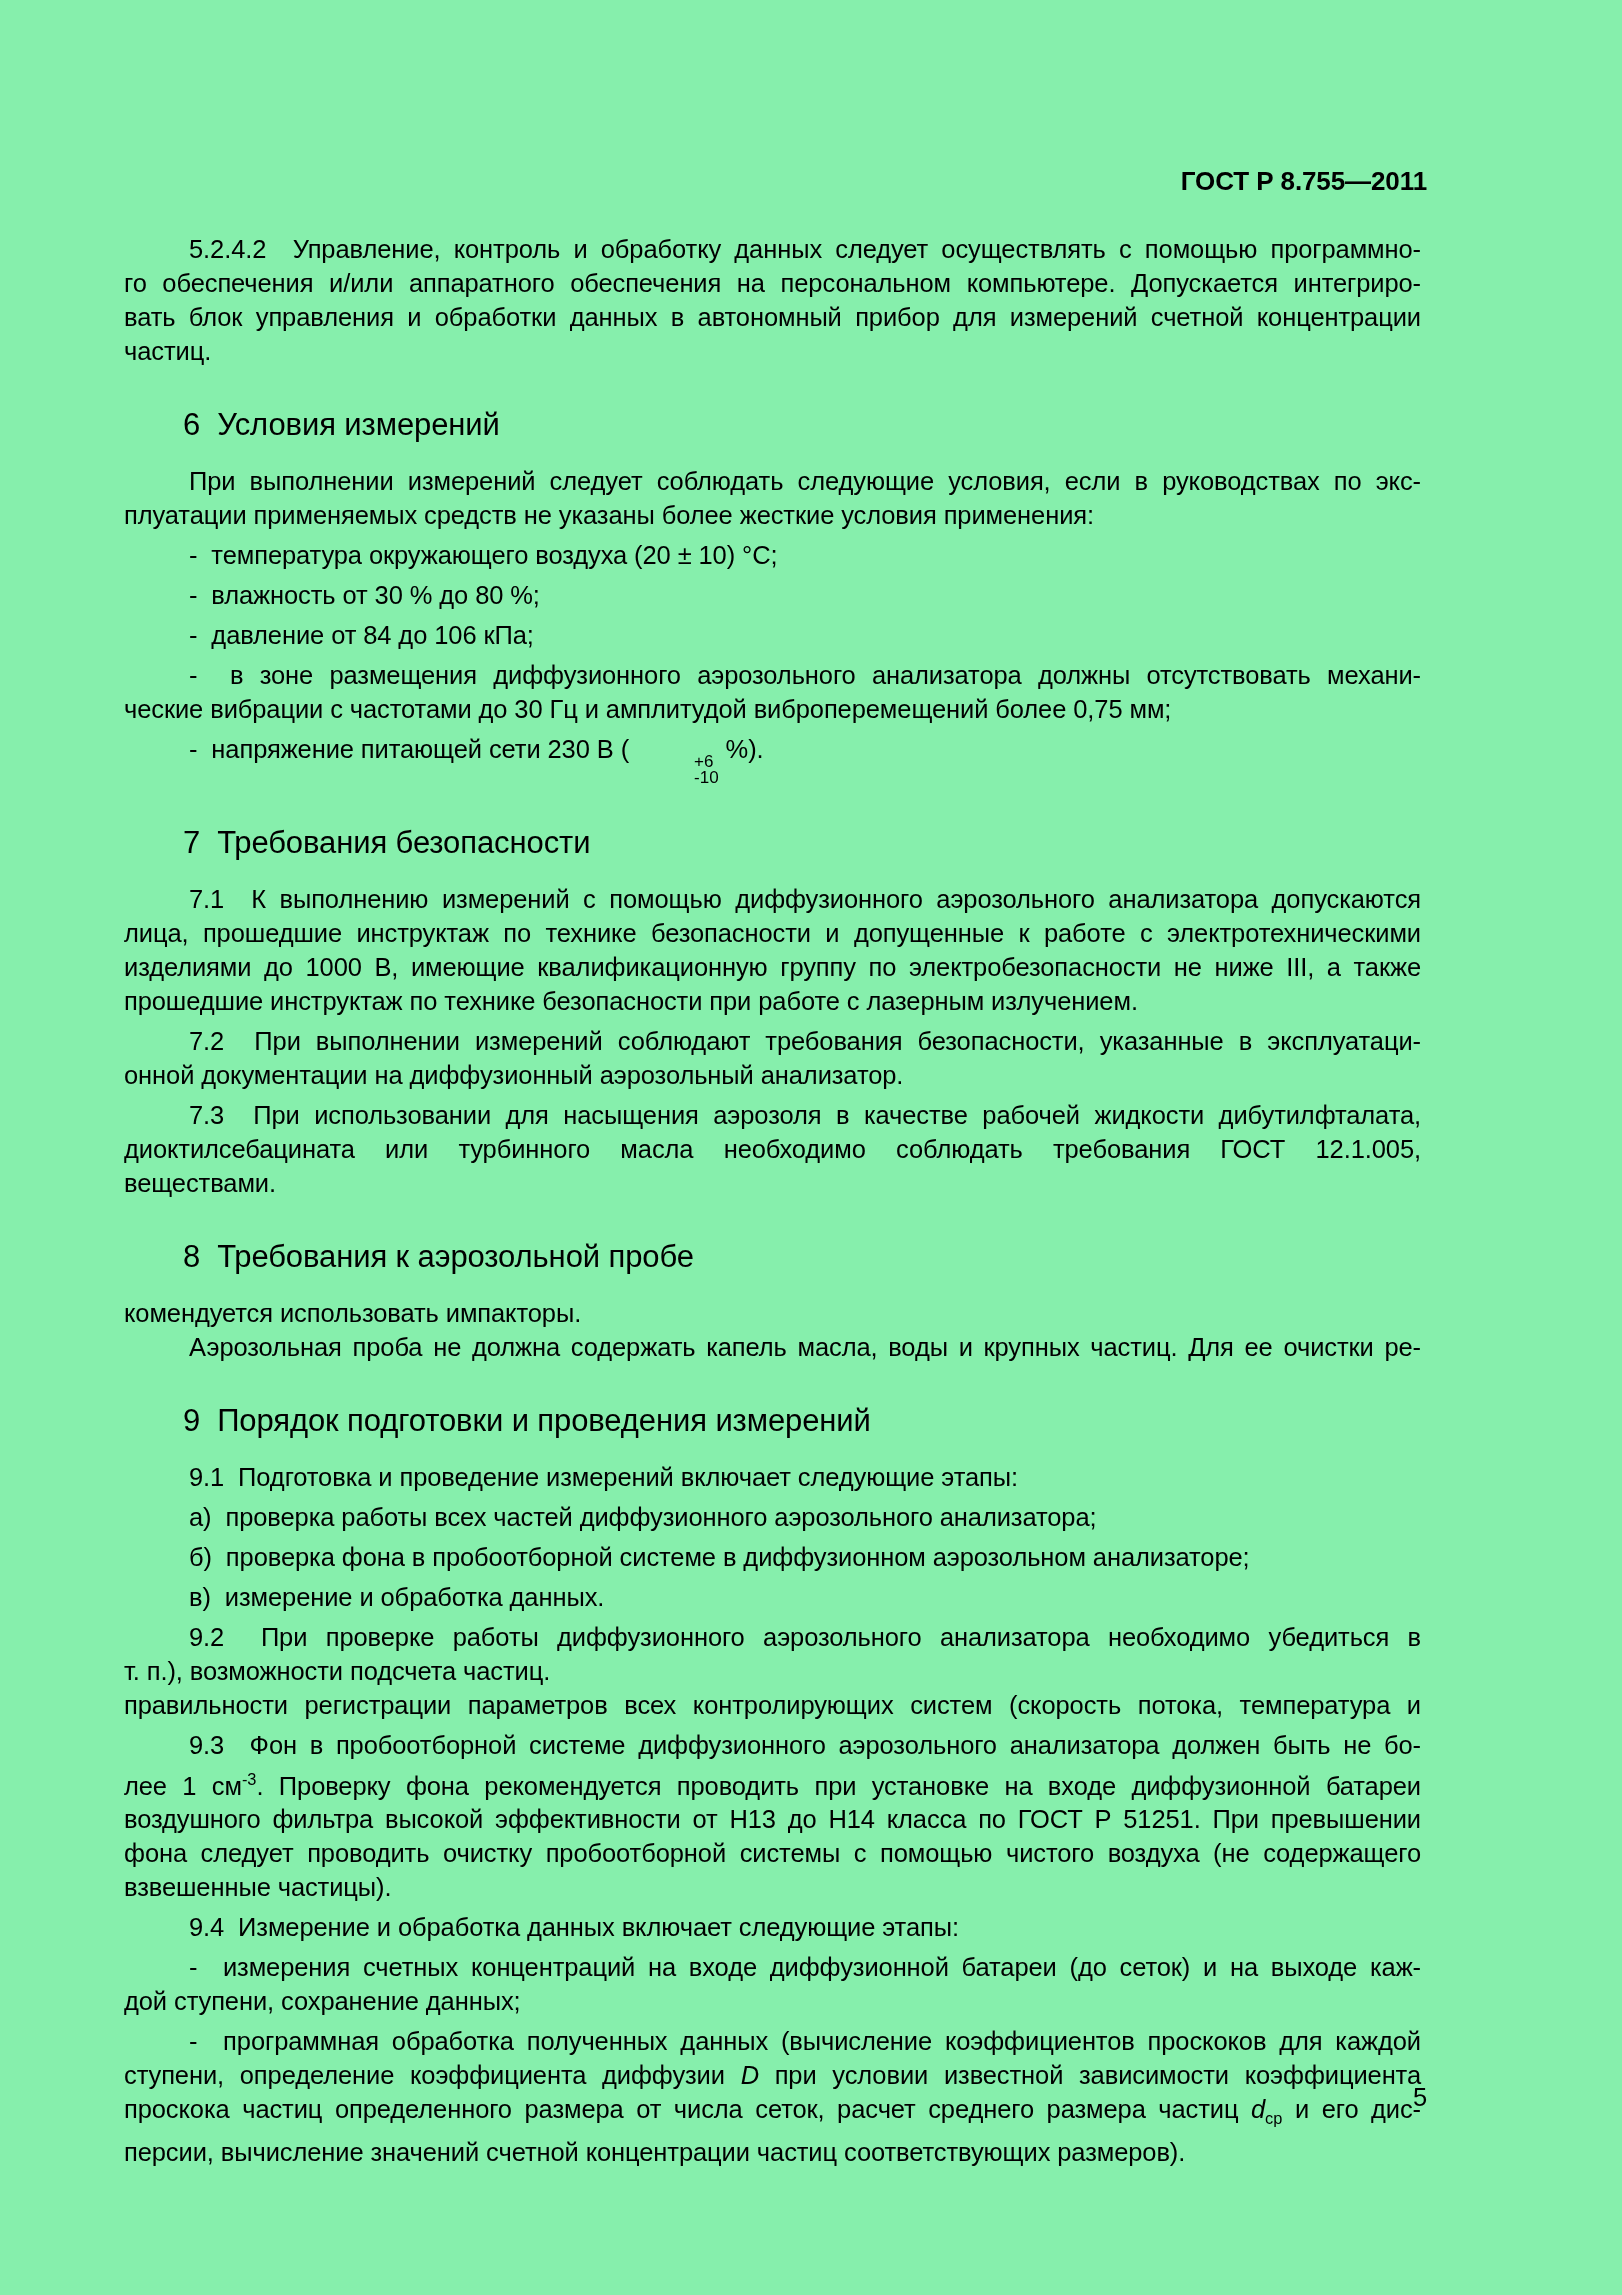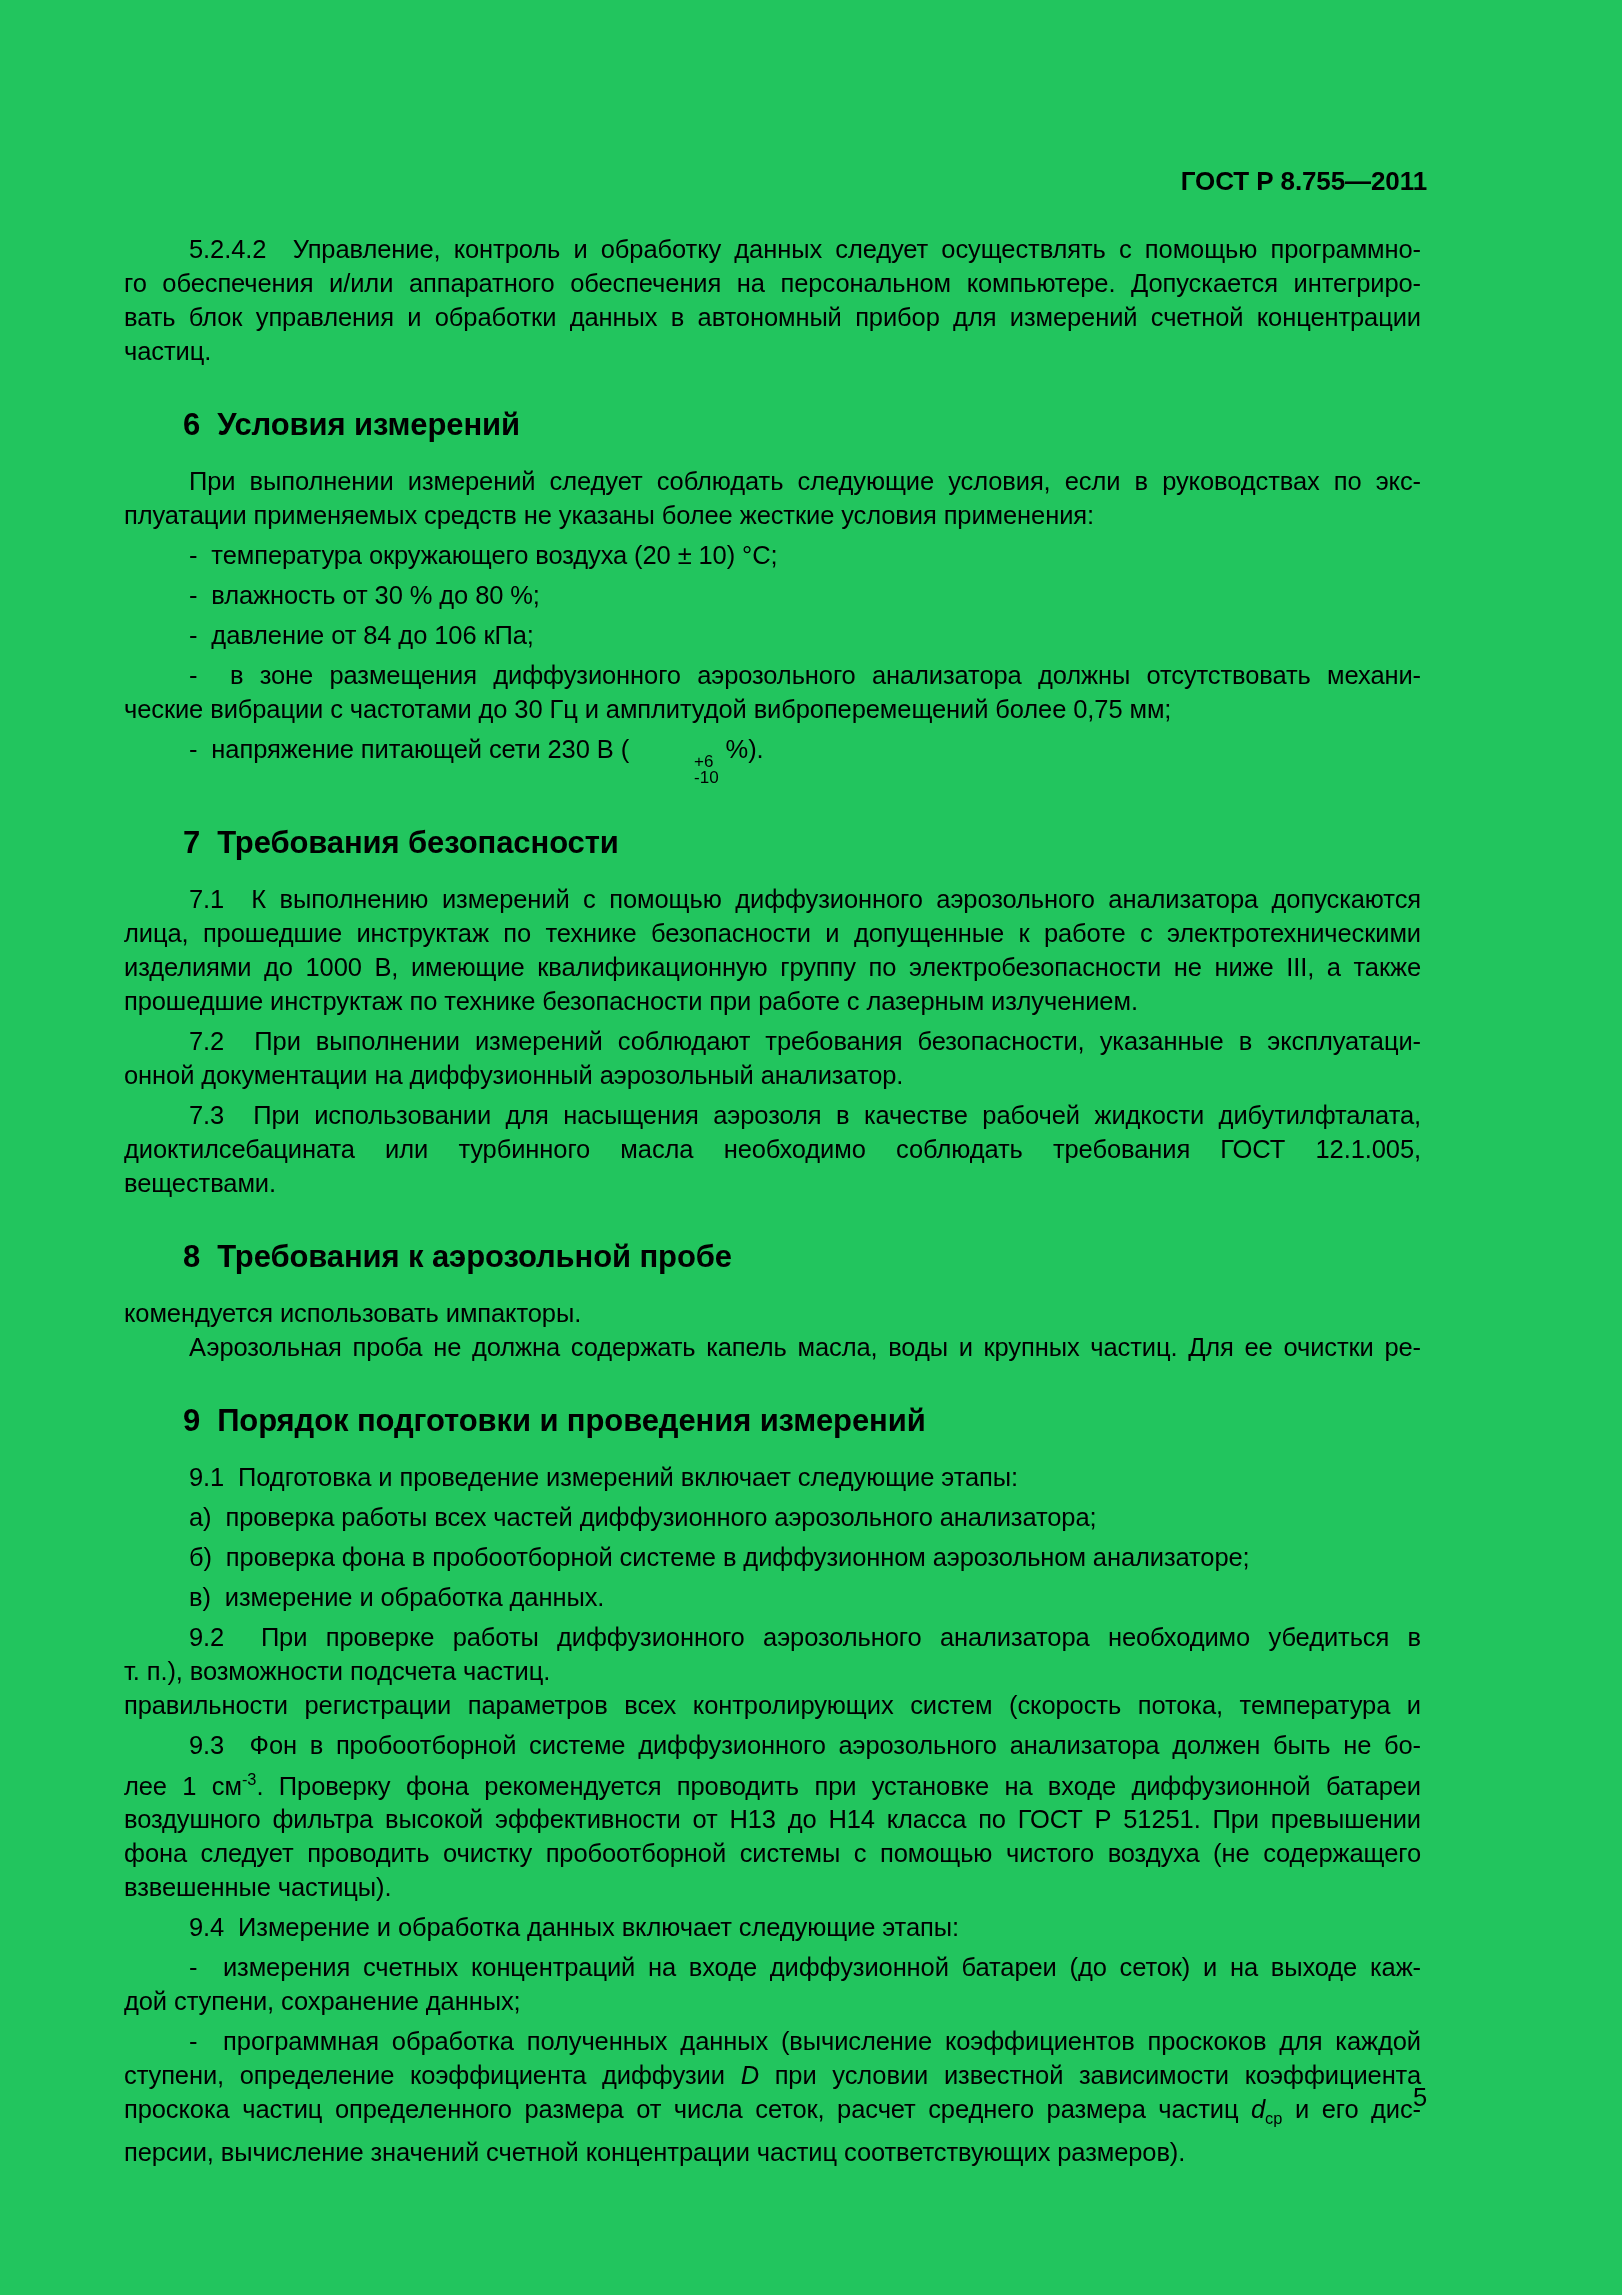--- a/index.html
+++ b/index.html
@@ -4,21 +4,21 @@
 <style>
   html, body {
     margin: 0;
     padding: 0;
     background: #ffffff;
   }
   .page {
     position: relative;
     width: 1623px;
     height: 2295px;
-    background: #22c55e;
+    background: #86efac;
     color: #000000;
     font-family: "Liberation Sans", sans-serif;
     font-size: 25.5px;
     letter-spacing: -0.1px;
     box-sizing: border-box;
     padding: 164px 196px 0 118px;
     overflow: hidden;
   }
   .doc-header {
     text-align: right;
@@ -31,21 +31,21 @@
   .line {
     line-height: 34px;
     text-align: left;
   }
   .line.ind { text-indent: 65px; }
   .line.jst {
     text-align: justify;
     text-align-last: justify;
   }
   .h2 {
-    font-weight: bold;
+    font-weight: normal;
     font-size: 31px;
     line-height: 37px;
     margin: 38px 0 21px 0;
     padding-left: 65px;
   }
   .sup {
     font-size: 16.4px;
     vertical-align: 9.8px;
     letter-spacing: 0;
   }

